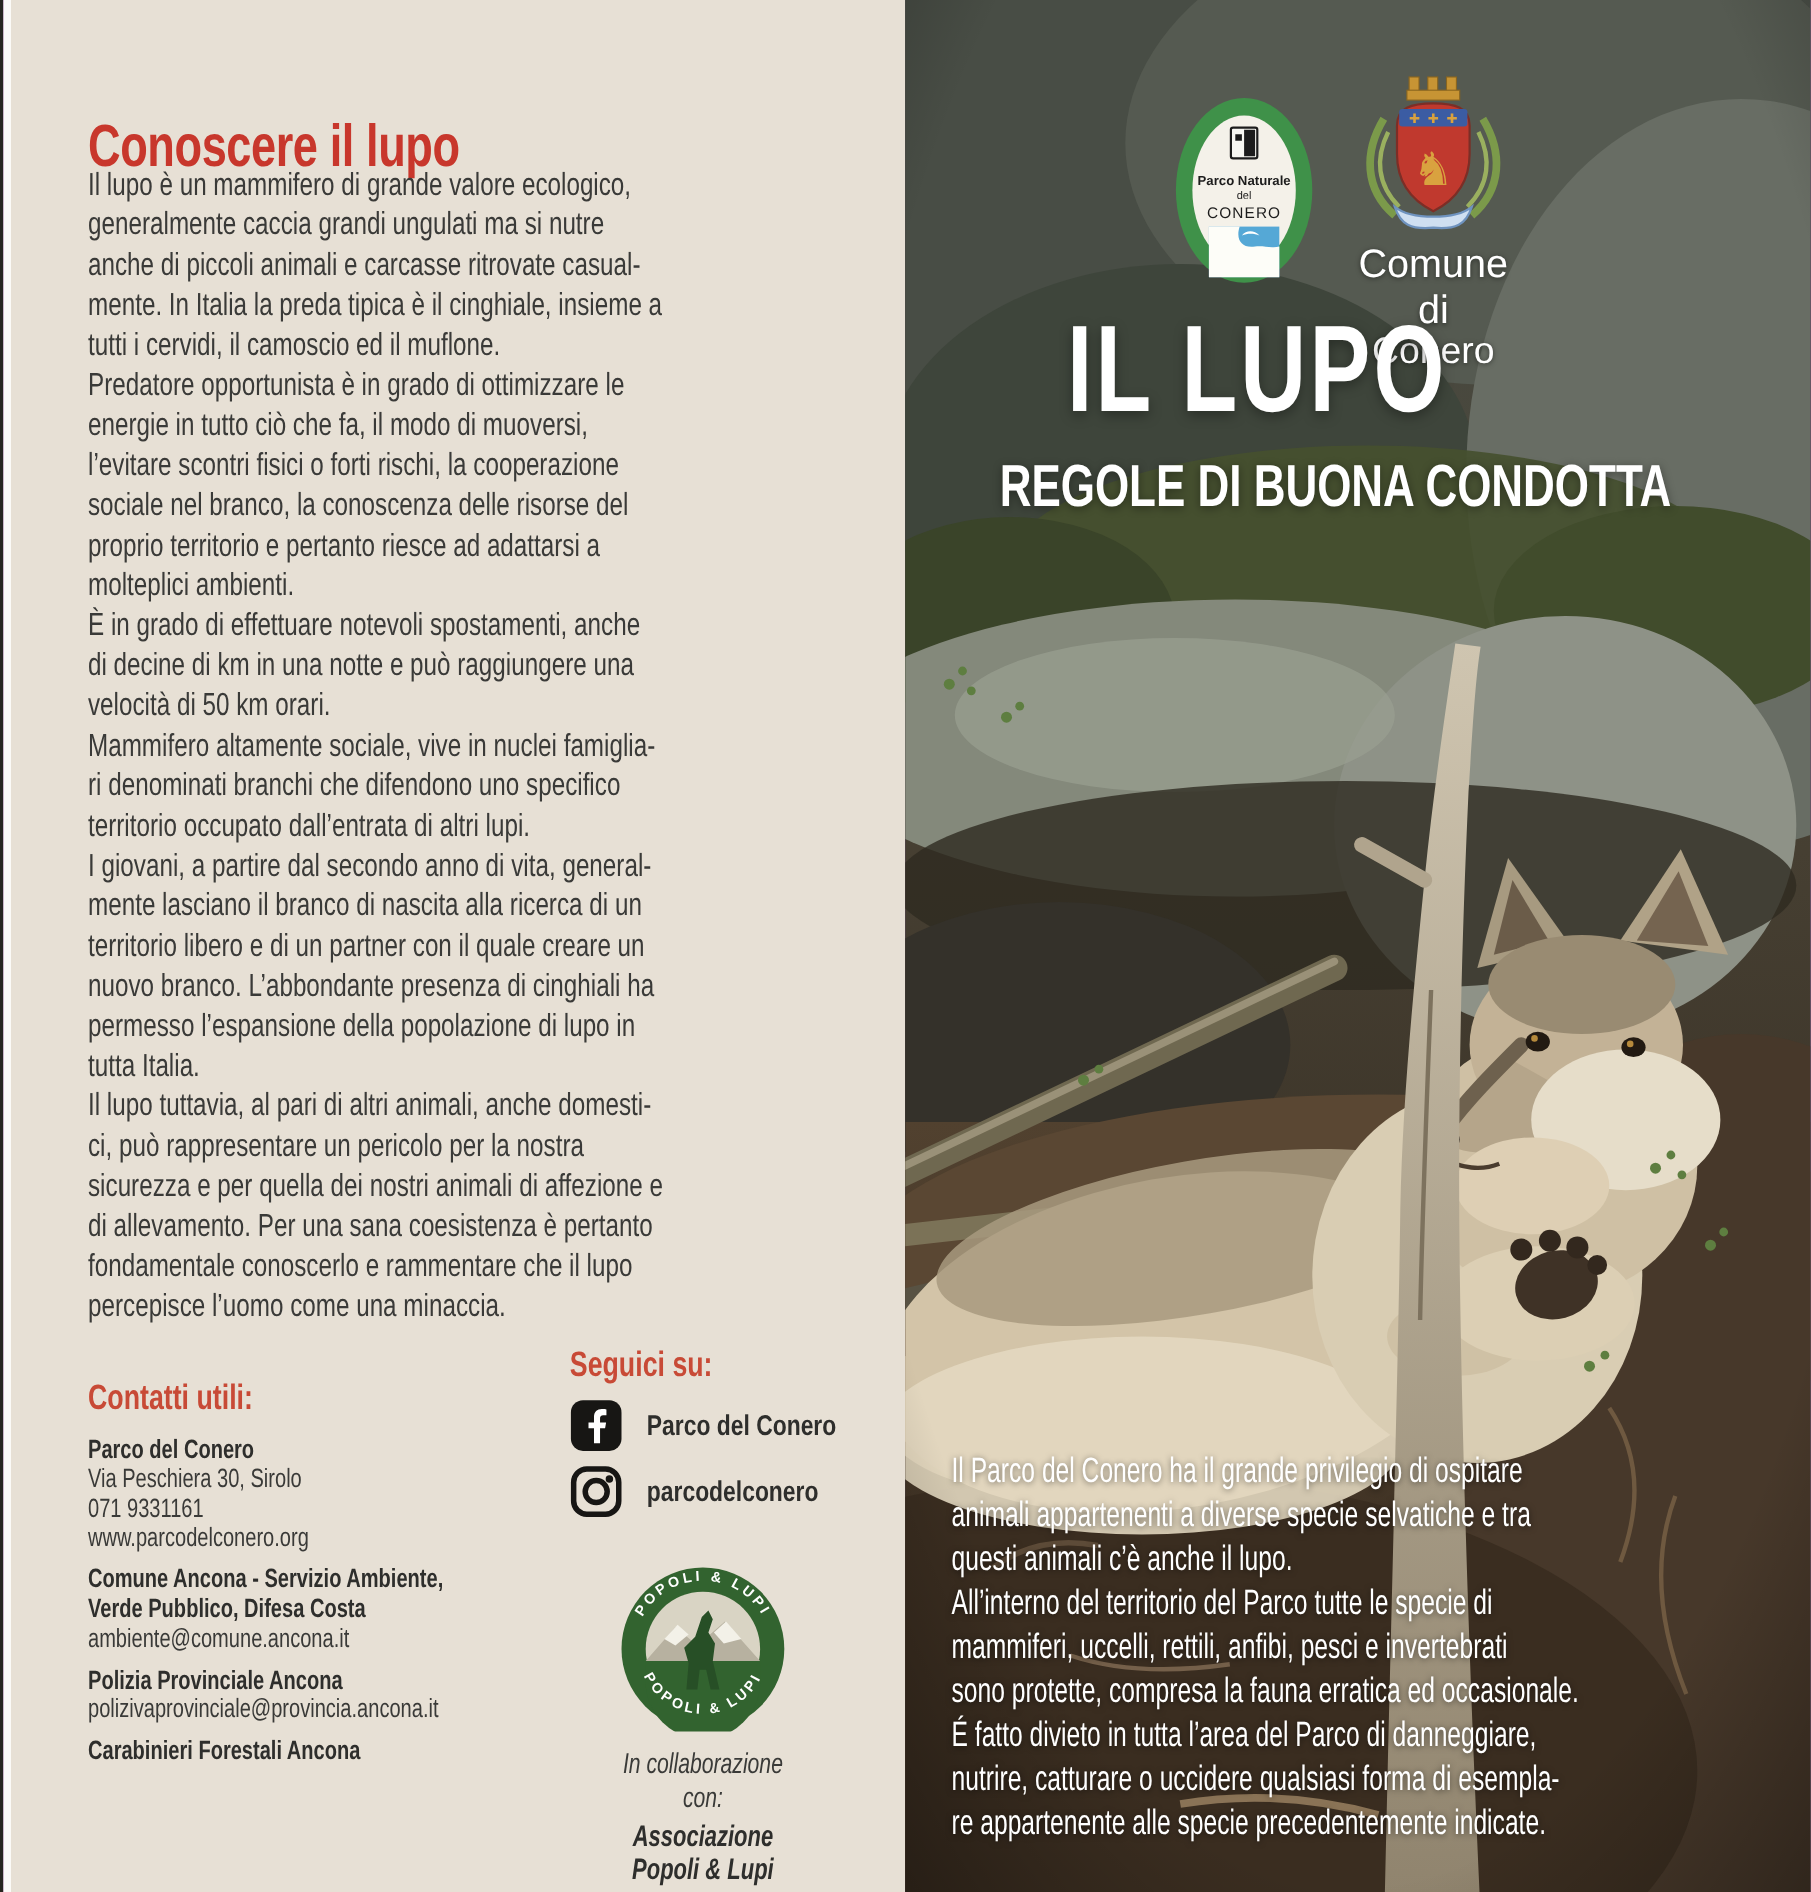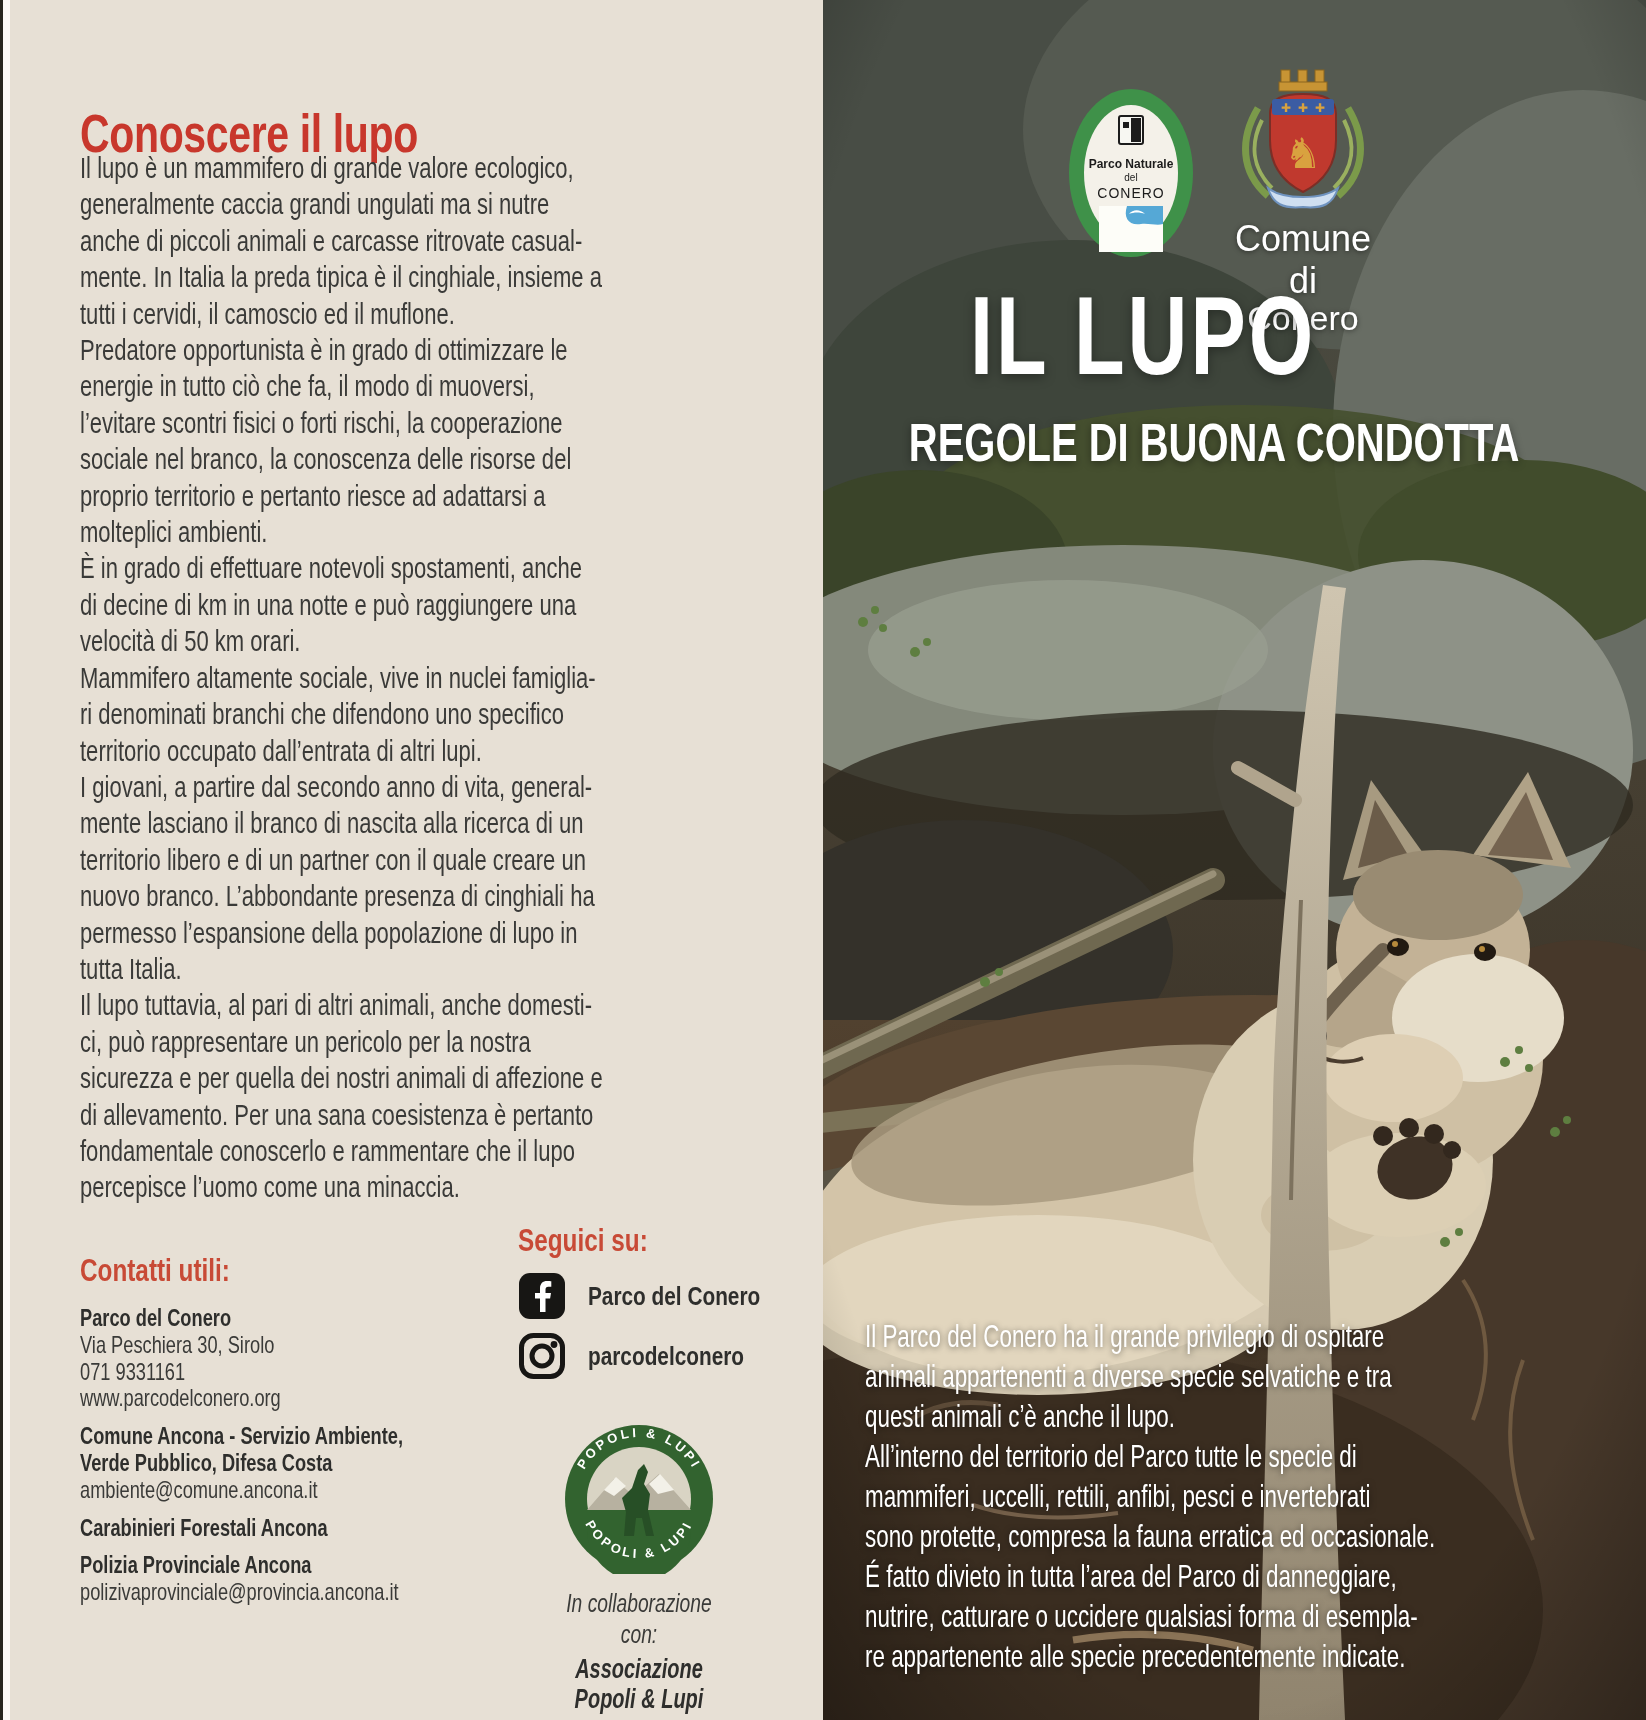--- a/index.html
+++ b/index.html
@@ -101,26 +101,26 @@
         <div class="c-details sqz">Via Peschiera 30, Sirolo
 071 9331161
 www.parcodelconero.org</div>
       </div>
       <div class="contact-block">
         <div class="c-name sqz">Comune Ancona - Servizio Ambiente,
 Verde Pubblico, Difesa Costa</div>
         <div class="c-details sqz">ambiente@comune.ancona.it</div>
       </div>
       <div class="contact-block">
-        <div class="c-name sqz">Carabinieri Forestali Ancona</div>
-
-      </div>
-      <div class="contact-block">
         <div class="c-name sqz">Polizia Provinciale Ancona</div>
         <div class="c-details sqz">polizivaprovinciale@provincia.ancona.it</div>
+      </div>
+      <div class="contact-block">
+        <div class="c-name sqz">Carabinieri Forestali Ancona</div>
+
       </div>
 
     </div>
 
     <div class="social-col">
       <div class="col-heading sqz">Seguici su:</div>
 
       <div class="social-row">
         <svg width="48" height="48" viewBox="0 0 48 48">
           <rect x="1" y="1" width="46" height="46" rx="11" fill="#171614"></rect>

